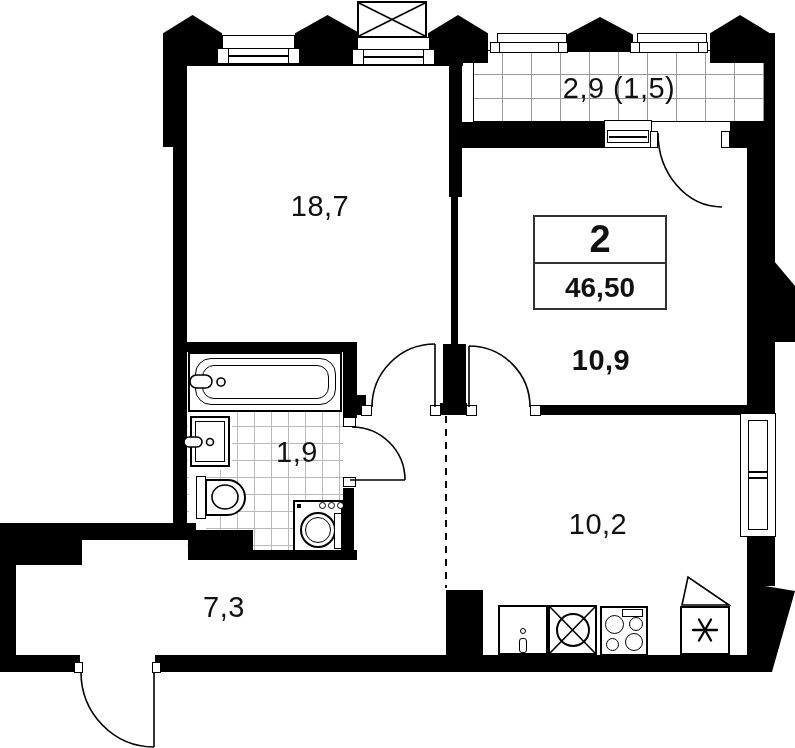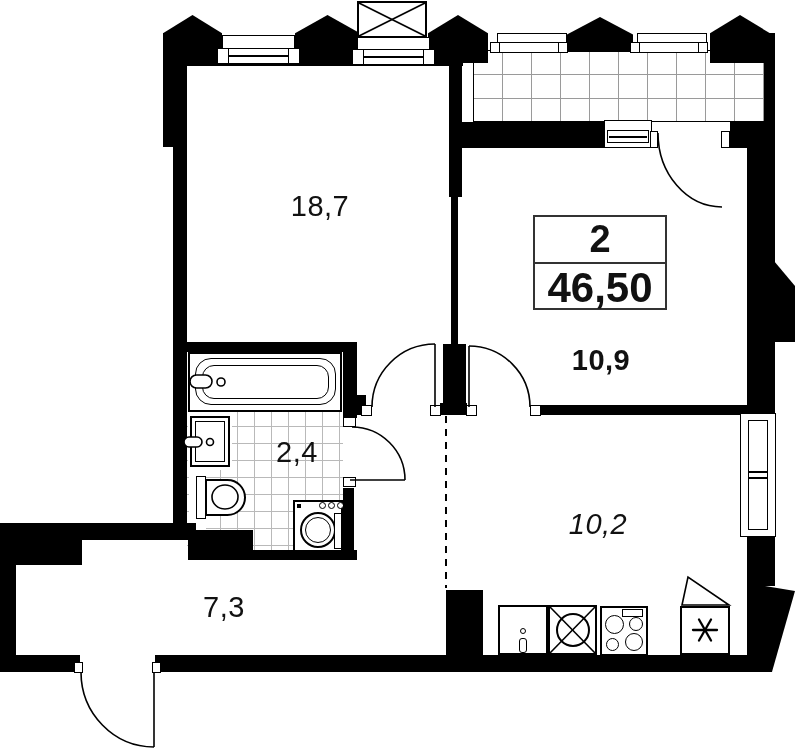--- a/index.html
+++ b/index.html
@@ -21,21 +21,21 @@
       repeating-linear-gradient(to bottom, transparent 0 23px, #9a9a9a 23px 24px);
       border:1.5px solid #000;background-color:#fff;}
   .tile-grid{background-image:
       repeating-linear-gradient(to right, transparent 0 16px, #b9b9b9 16px 17px),
       repeating-linear-gradient(to bottom, transparent 0 16px, #b9b9b9 16px 17px);
       background-color:#fff;}
   #title-block{position:absolute;left:533px;top:215px;width:134px;height:95px;background:#fff;
       border:2px solid #333;box-sizing:border-box;z-index:7;text-align:center;}
   #title-block .cell-rooms{height:45px;line-height:45px;border-bottom:2px solid #333;
       font-size:38px;font-weight:bold;color:#111;}
-  #title-block .cell-area{height:46px;line-height:48px;font-size:42px;font-weight:bold;color:#111;}
+  #title-block .cell-area{height:46px;line-height:48px;font-size:28px;font-weight:bold;color:#111;}
 </style>
 </head>
 <body>
 
 <div id="canvas">
 
   <div class="floor balc-grid" style="left:473px;top:50px;width:293px;height:72px;"></div>
   <div class="floor tile-grid" style="left:187px;top:410px;width:156px;height:140px;"></div>
   <div class="niche" style="left:188px;top:412px;width:44px;height:58px;"></div>
   <div class="niche" style="left:189px;top:468px;width:17px;height:64px;"></div>
@@ -174,18 +174,19 @@
       <line x1="711" y1="619.5" x2="699" y2="640.5"></line>
     </g>
   </svg>
 
   <div id="title-block">
     <div class="cell-rooms">2</div>
     <div class="cell-area">46,50</div>
   </div>
 
   <div class="label" style="left:320px;top:206px;">18,7</div>
+  <div class="label" style="left:619px;top:88px;">2,9 (1,5)</div>
   <div class="label" style="left:601px;top:360px;font-weight:bold;">10,9</div>
-  <div class="label" style="left:297px;top:452px;">2,4</div>
-  <div class="label" style="left:598px;top:524px;font-style:italic;">10,2</div>
+  <div class="label" style="left:297px;top:452px;">1,9</div>
+  <div class="label" style="left:598px;top:524px;">10,2</div>
   <div class="label" style="left:224px;top:607px;">7,3</div>
 
 </div>
 
 </body></html>

